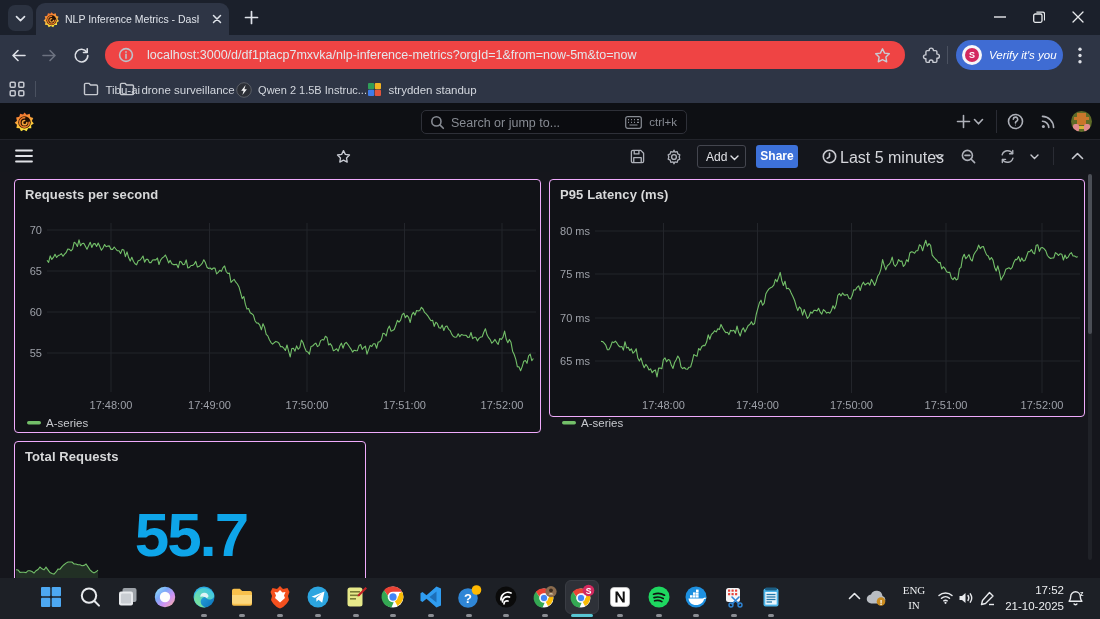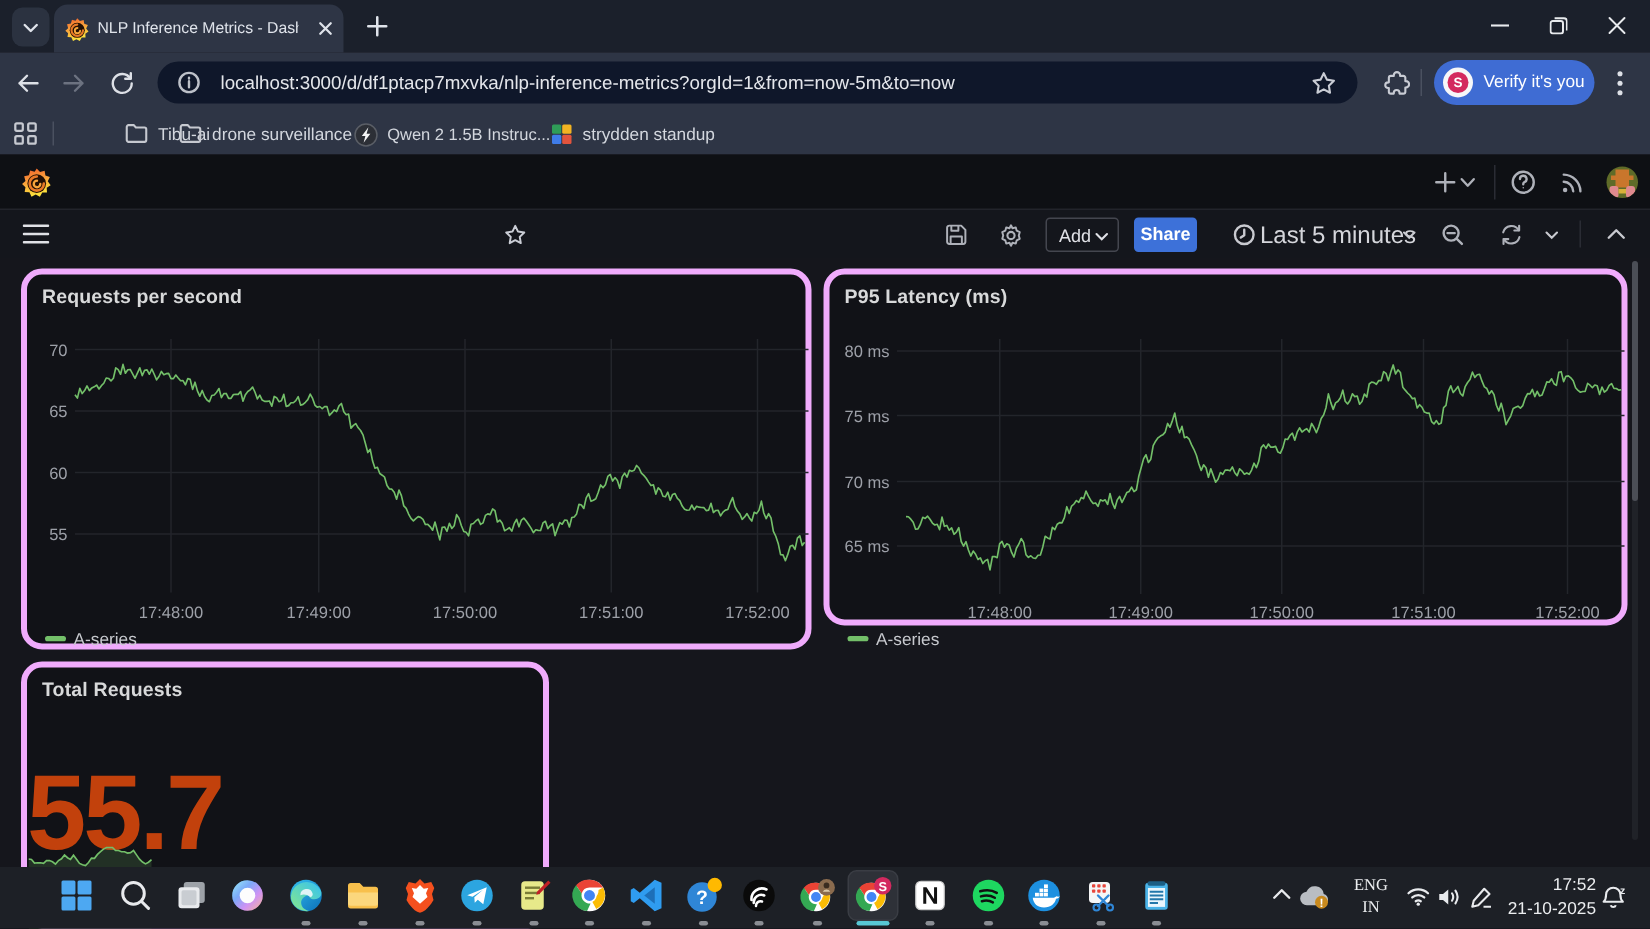--- a/index.html
+++ b/index.html
@@ -5,39 +5,39 @@
 html,body{width:1100px;height:619px;overflow:hidden;}
 body{font-family:"Liberation Sans",sans-serif;background:#16171d;position:relative;}
 
 #tabstrip{position:absolute;left:0;top:0;width:1100px;height:35px;background:#1b202b;}
 #tabsearch{position:absolute;left:8px;top:5px;width:25px;height:26px;background:#2b3240;border-radius:7px;}
 #tab{position:absolute;left:36px;top:3px;width:193px;height:32px;background:#2e3545;border-radius:9px 9px 0 0;}
 #tab .ttl{position:absolute;left:29px;top:10px;width:134px;height:14px;font-size:10.5px;color:#dfe3ea;white-space:nowrap;overflow:hidden;}
 #winctl{position:absolute;right:0;top:0;height:35px;width:150px;color:#e8eaed;}
 
 #toolbar{position:absolute;left:0;top:35px;width:1100px;height:41px;background:#2e3545;}
-#urlbar{position:absolute;left:105px;top:6px;width:800px;height:28px;background:#0f172a;border-radius:14px;}
+#urlbar{position:absolute;left:105px;top:6px;width:800px;height:28px;background:#ef4444;border-radius:14px;}
 #urlbar .url{position:absolute;left:42px;top:7px;font-size:12.5px;color:#e4e6eb;letter-spacing:0;white-space:nowrap;}
 #verify{position:absolute;left:956px;top:5px;width:107px;height:30px;background:#3f6cd3;border-radius:15px;color:#fff;font-size:11.5px;}
-#verify .vtxt{position:absolute;left:33px;top:9px;}
+#verify .vtxt{position:absolute;left:33px;top:9px;font-style:italic;}
 #verify .vb{position:absolute;left:6px;top:5px;width:20px;height:20px;border-radius:50%;background:#f6f7f9;}
 #verify .vb i{position:absolute;left:3px;top:3px;width:14px;height:14px;border-radius:50%;background:#d3295f;color:#fff;font-style:normal;font-size:9px;font-weight:bold;text-align:center;line-height:14px;}
 
 #bookmarks{position:absolute;left:0;top:76px;width:1100px;height:27px;background:#2e3545;font-size:11.5px;color:#d3d7de;}
 .bm{position:absolute;top:6px;height:16px;white-space:nowrap;}
 .bm span{vertical-align:top;line-height:16px;}
 
 #gnav{position:absolute;left:0;top:103px;width:1100px;height:37px;background:#0e1014;border-bottom:1px solid #22242b;}
 #gsearch{position:absolute;left:421px;top:7px;width:266px;height:24px;background:#0b0c10;border:1px solid #2e3038;border-radius:5px;color:#878b93;font-size:12.5px;}
 #gsub{position:absolute;left:0;top:140px;width:1100px;height:32px;background:#14161c;}
 .crumb{color:#d5d6db;font-size:13px;}
 .csep{color:#5a5d66;font-size:11px;padding:0 7px;}
 
 #content{position:absolute;left:0;top:172px;width:1100px;height:447px;background:#15161c;}
-.panel{position:absolute;background:#111217;border:4px solid #f0abfc;border-radius:14px;}
+.panel{position:absolute;background:#111217;border:1px solid #f0abfc;border-radius:4px;}
 .ptitle{position:absolute;left:10px;top:7px;font-size:13px;font-weight:bold;color:#d8d9da;letter-spacing:.1px;}
 
 #taskbar{position:absolute;left:0;top:578px;width:1100px;height:41px;background:#1d2026;z-index:50;}
 .tk{position:absolute;top:5px;width:28px;height:28px;}
 .tdot{position:absolute;top:36px;width:6px;height:2.5px;background:#8a8d93;border-radius:2px;}
 #tray{position:absolute;right:0;top:0;height:41px;color:#eceef0;}
 .trayicon{position:absolute;top:11px;}
 svg{display:block;}
 .ic{stroke:#c6c9d0;stroke-width:1.6;fill:none;stroke-linecap:round;stroke-linejoin:round;}
 </style></head>
@@ -162,20 +162,32 @@
             <stop offset="0.5" stop-color="#f9a13c"></stop>
             <stop offset="1" stop-color="#fde23c"></stop>
           </linearGradient>
         </defs>
 <path d="M12 1.6 L14.5 4.2 L18 3.2 L18.6 6.8 L22 8 L20.4 11.3 L22.6 14.2 L19.6 16.2 L19.8 19.8 L16.2 19.8 L14.4 23 L11.2 21.3 L8 23 L6.4 19.6 L2.8 19.4 L3.4 15.8 L0.8 13.4 L3.4 11 L2.4 7.4 L6 6.6 L7 3 L10.4 4 Z" fill="url(#gfb)"></path>
 <circle cx="12" cy="13" r="7.1" fill="#231004"></circle>
 <path d="M12 7.6 a5.4 5.4 0 1 0 5.4 5.4" fill="none" stroke="#e87927" stroke-width="2" stroke-linecap="round"></path>
 <path d="M12.2 10.8 a2.5 2.5 0 1 0 2.5 2.5" fill="none" stroke="#f6a43a" stroke-width="1.8" stroke-linecap="round"></path>
 </svg>
     </div>
+  <div id="gsearch">
+    <svg class="ic" style="position:absolute;left:8px;top:4px;" width="15" height="15" viewBox="0 0 15 15">
+        <circle cx="6.4" cy="6.4" r="4.6" stroke="#878b93"></circle>
+        <path d="M9.9 9.9 L13.3 13.3" stroke="#878b93"></path>
+      </svg>
+    <span style="position:absolute;left:29px;top:4.5px;">Search or jump to...</span>
+    <svg style="position:absolute;right:44px;top:5px;" width="17" height="13" viewBox="0 0 17 13">
+        <rect x="0.7" y="0.7" width="15.6" height="11.6" rx="2" fill="none" stroke="#878b93" stroke-width="1.2"></rect>
+        <path d="M3 3.6 H4 M6 3.6 H7 M9 3.6 H10 M12 3.6 H14 M3 6.3 H4 M6 6.3 H7 M9 6.3 H10 M12 6.3 H14 M4.5 9 H12.5" stroke="#878b93" stroke-width="1.2"></path>
+      </svg>
+    <span style="position:absolute;right:9px;top:4.5px;font-size:11.5px;">ctrl+k</span>
+  </div>
   <svg class="ic" style="position:absolute;left:956px;top:11px;" width="15" height="15" viewBox="0 0 15 15">
       <path d="M7.5 1.5 V13.5 M1.5 7.5 H13.5" stroke="#aeb1b9"></path>
     </svg>
   <svg class="ic" style="position:absolute;left:973px;top:15px;" width="11" height="8" viewBox="0 0 11 8">
       <path d="M1.5 1.5 L5.5 5.8 L9.5 1.5" stroke="#aeb1b9"></path>
     </svg>
   <div style="position:absolute;left:996px;top:7px;width:1px;height:23px;background:#2a2c34;"></div>
   <svg class="ic" style="position:absolute;left:1007px;top:10px;" width="17" height="17" viewBox="0 0 17 17">
       <circle cx="8.5" cy="8.5" r="7" stroke="#aeb1b9"></circle>
       <path d="M6.3 6.3 a2.2 2.2 0 1 1 3 2.1 c-.55.25-.8.6-.8 1.2 v.3" stroke="#aeb1b9"></path>
@@ -300,21 +312,21 @@
           <text x="396" y="229" text-anchor="middle">17:51:00</text>
           <text x="492" y="229" text-anchor="middle">17:52:00</text>
       </g>
       <polyline points="51.0,161.4 52.6,161.5 54.2,163.1 55.8,165.2 57.4,169.8 59.0,169.6 60.6,166.5 62.2,161.9 63.8,162.6 65.4,161.1 67.0,163.2 68.6,165.7 70.2,167.0 71.8,166.5 73.4,170.1 75.0,161.7 76.6,167.9 78.2,167.3 79.8,170.5 81.4,168.9 83.0,173.2 84.6,171.7 86.2,168.8 87.8,178.0 89.4,181.1 91.0,178.1 92.6,183.7 94.2,187.7 95.8,184.4 97.4,186.5 99.0,190.0 100.6,188.9 102.2,192.7 103.8,190.8 105.4,189.9 107.0,196.9 108.6,188.1 110.2,188.0 111.8,188.8 113.4,179.6 115.0,177.9 116.6,181.8 118.2,179.5 119.8,180.3 121.4,185.3 123.0,188.4 124.6,182.5 126.2,179.8 127.8,176.0 129.4,178.6 131.0,186.8 132.6,188.6 134.2,187.5 135.8,189.0 137.4,189.3 139.0,187.2 140.6,187.0 142.2,181.6 143.8,174.5 145.4,175.6 147.0,176.3 148.6,168.5 150.2,170.1 151.8,166.5 153.4,165.4 155.0,165.6 156.6,162.1 158.2,154.8 159.8,159.3 161.4,154.4 163.0,153.0 164.6,150.7 166.2,151.9 167.8,148.7 169.4,149.5 171.0,144.4 172.6,147.8 174.2,150.6 175.8,152.7 177.4,152.3 179.0,154.6 180.6,150.2 182.2,151.0 183.8,150.2 185.4,153.3 187.0,146.0 188.6,152.3 190.2,156.0 191.8,150.3 193.4,147.9 195.0,152.0 196.6,148.8 198.2,145.4 199.8,144.6 201.4,141.7 203.0,144.7 204.6,143.5 206.2,134.5 207.8,128.7 209.4,122.8 211.0,120.2 212.6,125.3 214.2,123.1 215.8,114.1 217.4,111.1 219.0,108.9 220.6,107.7 222.2,106.9 223.8,105.1 225.4,99.3 227.0,101.8 228.6,97.4 230.2,92.4 231.8,100.7 233.4,105.5 235.0,101.2 236.6,108.8 238.2,108.2 239.8,109.8 241.4,113.6 243.0,116.7 244.6,120.5 246.2,126.2 247.8,130.6 249.4,126.9 251.0,128.8 252.6,135.2 254.2,129.5 255.8,133.9 257.4,138.5 259.0,136.5 260.6,132.0 262.2,133.2 263.8,130.4 265.4,130.3 267.0,130.9 268.6,128.3 270.2,132.2 271.8,134.1 273.4,129.6 275.0,131.0 276.6,133.1 278.2,132.3 279.8,133.2 281.4,130.4 283.0,125.8 284.6,128.8 286.2,124.4 287.8,115.4 289.4,113.6 291.0,115.9 292.6,113.0 294.2,115.1 295.8,115.1 297.4,114.6 299.0,118.4 300.6,119.1 302.2,115.6 303.8,109.7 305.4,110.0 307.0,107.3 308.6,105.8 310.2,110.5 311.8,105.1 313.4,102.2 315.0,105.0 316.6,103.7 318.2,102.8 319.8,105.1 321.4,99.3 323.0,102.0 324.6,105.5 326.2,101.4 327.8,96.0 329.4,93.7 331.0,88.8 332.6,79.6 334.2,85.4 335.8,89.9 337.4,85.6 339.0,84.5 340.6,82.2 342.2,77.1 343.8,84.5 345.4,86.3 347.0,84.0 348.6,79.5 350.2,81.4 351.8,81.0 353.4,86.5 355.0,84.7 356.6,79.7 358.2,81.7 359.8,73.0 361.4,71.7 363.0,72.1 364.6,73.2 366.2,70.7 367.8,70.7 369.4,64.8 371.0,65.9 372.6,70.8 374.2,65.0 375.8,60.3 377.4,66.3 379.0,63.6 380.6,65.3 382.2,75.1 383.8,77.1 385.4,79.0 387.0,80.5 388.6,82.8 390.2,82.4 391.8,89.0 393.4,86.8 395.0,88.5 396.6,91.7 398.2,92.4 399.8,92.4 401.4,98.1 403.0,99.6 404.6,97.4 406.2,99.9 407.8,99.0 409.4,88.7 411.0,87.3 412.6,77.7 414.2,74.2 415.8,78.7 417.4,76.8 419.0,74.6 420.6,79.3 422.2,81.0 423.8,74.7 425.4,72.0 427.0,70.0 428.6,65.1 430.2,68.6 431.8,66.8 433.4,66.5 435.0,71.1 436.6,74.9 438.2,76.0 439.8,79.7 441.4,77.5 443.0,80.1 444.6,87.2 446.2,91.0 447.8,85.8 449.4,91.9 451.0,100.1 452.6,97.0 454.2,94.2 455.8,89.3 457.4,88.5 459.0,87.8 460.6,89.1 462.2,87.4 463.8,82.5 465.4,79.4 467.0,79.6 468.6,76.6 470.2,81.4 471.8,77.9 473.4,81.0 475.0,80.4 476.6,76.2 478.2,71.6 479.8,71.8 481.4,69.5 483.0,72.8 484.6,73.9 486.2,65.2 487.8,64.8 489.4,71.4 491.0,67.8 492.6,67.6 494.2,68.9 495.8,70.9 497.4,75.5 499.0,77.3 500.6,78.5 502.2,78.0 503.8,77.9 505.4,72.6 507.0,73.8 508.6,75.5 510.2,73.7 511.8,74.2 513.4,80.0 515.0,75.0 516.6,78.4 518.2,77.1 519.8,73.9 521.4,72.7 523.0,76.0 524.6,76.0 526.2,77.1 527.8,76.8" fill="none" stroke="#73bf69" stroke-width="1.1" stroke-linejoin="round"></polyline>
       <rect x="12" y="241" width="14" height="3.5" rx="1.7" fill="#73bf69"></rect>
       <text x="31" y="247" fill="#c7c9ce" font-size="11.5" font-family="Liberation Sans">A-series</text>
     </svg>
   </div>
   <div class="panel" style="left:14px;top:269px;width:352px;height:178px;">
     <div class="ptitle">Total Requests</div>
-    <div style="position:absolute;left:0;top:62px;width:352px;color:#c2410c;font-size:71px;font-weight:bold;letter-spacing:-2px;line-height:1;">55.7</div>
+    <div style="position:absolute;left:0;top:62px;width:352px;text-align:center;color:#0ea5e9;font-size:62px;font-weight:bold;letter-spacing:-2px;line-height:1;">55.7</div>
     <svg width="84" height="65" viewBox="0 0 84 65" style="position:absolute;left:1px;top:114px;">
       <polygon points="0,65 0,13.7 2,14.0 4,16.4 6,16.2 8,16.2 10,16.6 12,14.7 14,14.7 16,15.5 18,17.1 20,14.7 22,13.5 24,11.0 26,12.8 28,13.9 30,11.1 32,13.9 34,16.6 36,17.5 38,18.1 40,16.0 42,13.1 44,13.2 46,10.6 48,8.7 50,7.1 52,6 54,6 56,6 58,8.0 60,8.0 62,8.8 64,8.8 66,9.7 68,9.4 70,8.0 72,10.9 74,13.8 76,15.7 78,16.9 80,15.8 82,14.1 82,65" fill="#73bf69" fill-opacity="0.18"></polygon>
       <polyline points="0,13.7 2,14.0 4,16.4 6,16.2 8,16.2 10,16.6 12,14.7 14,14.7 16,15.5 18,17.1 20,14.7 22,13.5 24,11.0 26,12.8 28,13.9 30,11.1 32,13.9 34,16.6 36,17.5 38,18.1 40,16.0 42,13.1 44,13.2 46,10.6 48,8.7 50,7.1 52,6 54,6 56,6 58,8.0 60,8.0 62,8.8 64,8.8 66,9.7 68,9.4 70,8.0 72,10.9 74,13.8 76,15.7 78,16.9 80,15.8 82,14.1" fill="none" stroke="#73bf69" stroke-width="1.1"></polyline>
     </svg>
   </div>
   <div style="position:absolute;left:1088px;top:6px;width:4px;height:382px;background:#202228;border-radius:2px;"></div>
   <div style="position:absolute;left:1088px;top:2px;width:4px;height:160px;background:#4b4e56;border-radius:2px;"></div>
 </div>
 
 <div id="taskbar">

